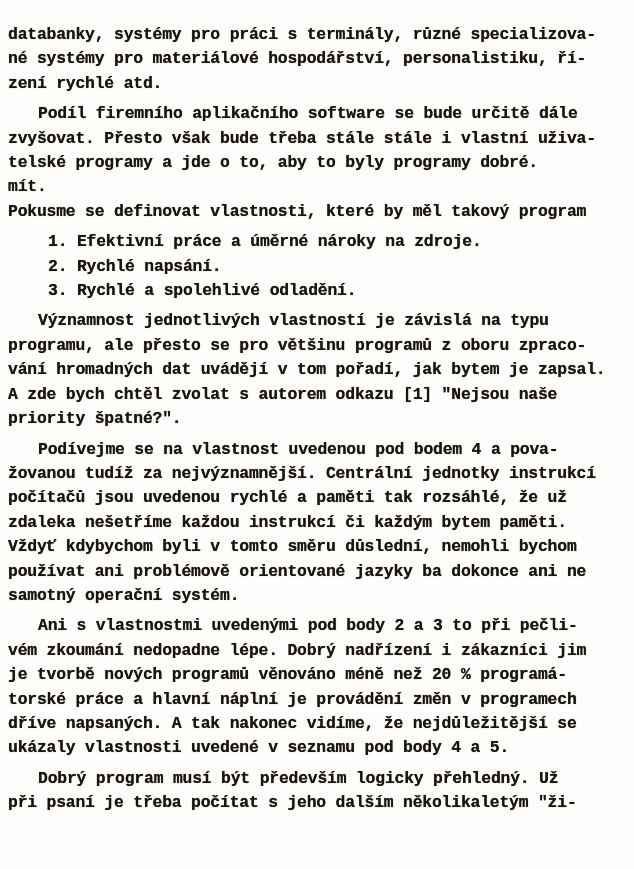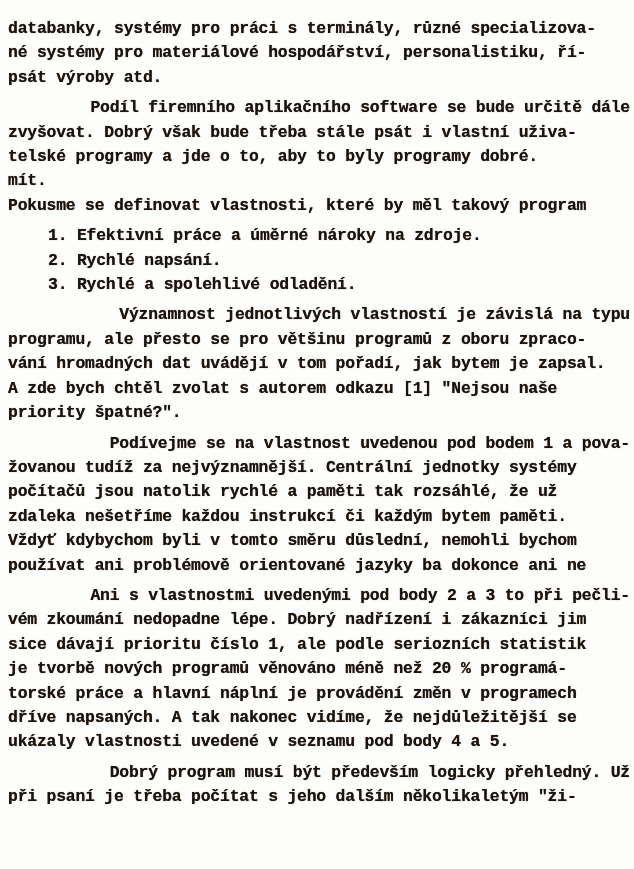--- a/index.html
+++ b/index.html
@@ -9,89 +9,88 @@
   body {
     width: 634px;
     height: 869px;
     overflow: hidden;
     background: #fdfdfb;
   }
   .page {
     box-sizing: border-box;
     width: 634px;
     height: 869px;
-    padding: 17px 4px 0 8px;
+    padding: 23px 4px 0 8px;
     font-family: "Liberation Mono", "DejaVu Sans Mono", monospace;
     font-weight: 700;
     font-size: 16.4px;
     color: #1b140d;
     text-shadow: 0 0 0.7px rgba(27, 18, 8, 0.85);
   }
   .block + .block {
     margin-top: 6px;
   }
   .line {
     white-space: pre;
     line-height: 24.4px;
     letter-spacing: -0.2px;
   }
   .first-indent {
     padding-left: 30px;
-    text-align: right;
   }
   .list-item {
     padding-left: 40px;
   }
 </style>
 </head>
 <body>
 
 <div class="page">
 
   <div class="block">
     <div class="line">databanky, systémy pro práci s terminály, různé specializova-</div>
     <div class="line">né systémy pro materiálové hospodářství, personalistiku, ří-</div>
-    <div class="line">psát výroby atd.</div>
+    <div class="line">zení rychlé atd.</div>
   </div>
 
   <div class="block">
     <div class="line first-indent">Podíl firemního aplikačního software se bude určitě dále</div>
-    <div class="line">zvyšovat. Dobrý však bude třeba stále psát i vlastní uživa-</div>
+    <div class="line">zvyšovat. Přesto však bude třeba stále stále i vlastní uživa-</div>
     <div class="line">telské programy a jde o to, aby to byly programy dobré.</div>
     <div class="line">mít.</div>
     <div class="line">Pokusme se definovat vlastnosti, které by měl takový program</div>
   </div>
 
   <div class="block">
     <div class="line list-item">1. Efektivní práce a úměrné nároky na zdroje.</div>
     <div class="line list-item">2. Rychlé napsání.</div>
     <div class="line list-item">3. Rychlé a spolehlivé odladění.</div>
   </div>
 
   <div class="block">
     <div class="line first-indent">Významnost jednotlivých vlastností je závislá na typu</div>
     <div class="line">programu, ale přesto se pro většinu programů z oboru zpraco-</div>
     <div class="line">vání hromadných dat uvádějí v tom pořadí, jak bytem je zapsal.</div>
     <div class="line">A zde bych chtěl zvolat s autorem odkazu [1] "Nejsou naše</div>
     <div class="line">priority špatné?".</div>
   </div>
 
   <div class="block">
-    <div class="line first-indent">Podívejme se na vlastnost uvedenou pod bodem 1 a pova-</div>
-    <div class="line">žovanou tudíž za nejvýznamnější. Centrální jednotky systémy</div>
-    <div class="line">počítačů jsou natolik rychlé a paměti tak rozsáhlé, že už</div>
+    <div class="line first-indent">Podívejme se na vlastnost uvedenou pod bodem 4 a pova-</div>
+    <div class="line">žovanou tudíž za nejvýznamnější. Centrální jednotky instrukcí</div>
+    <div class="line">počítačů jsou uvedenou rychlé a paměti tak rozsáhlé, že už</div>
     <div class="line">zdaleka nešetříme každou instrukcí či každým bytem paměti.</div>
     <div class="line">Vždyť kdybychom byli v tomto směru důslední, nemohli bychom</div>
     <div class="line">používat ani problémově orientované jazyky ba dokonce ani ne</div>
+    <div class="line">samotný operační systém.</div>
   </div>
 
   <div class="block">
     <div class="line first-indent">Ani s vlastnostmi uvedenými pod body 2 a 3 to při pečli-</div>
     <div class="line">vém zkoumání nedopadne lépe. Dobrý nadřízení i zákazníci jim</div>
-    <div class="line">sice dávají prioritu číslo 1, ale podle seriozních statistik</div>
     <div class="line">je tvorbě nových programů věnováno méně než 20 % programá-</div>
     <div class="line">torské práce a hlavní náplní je provádění změn v programech</div>
     <div class="line">dříve napsaných. A tak nakonec vidíme, že nejdůležitější se</div>
     <div class="line">ukázaly vlastnosti uvedené v seznamu pod body 4 a 5.</div>
   </div>
 
   <div class="block">
     <div class="line first-indent">Dobrý program musí být především logicky přehledný. Už</div>
     <div class="line">při psaní je třeba počítat s jeho dalším několikaletým "ži-</div>
   </div>

